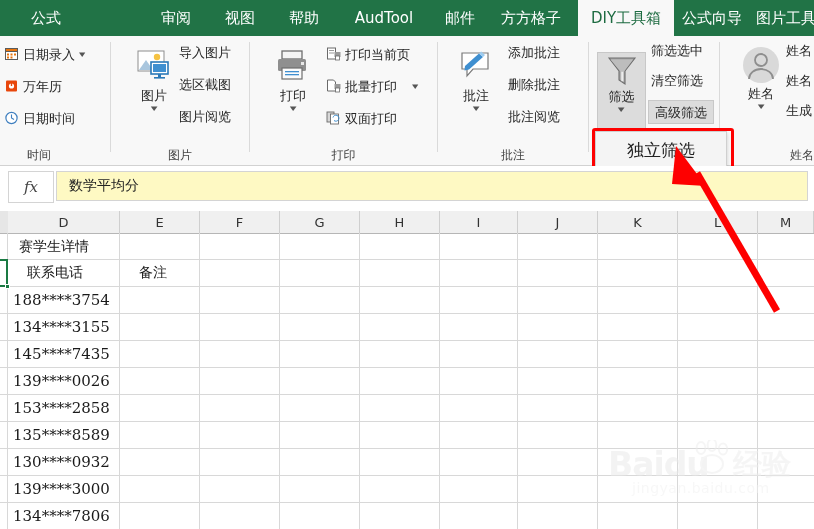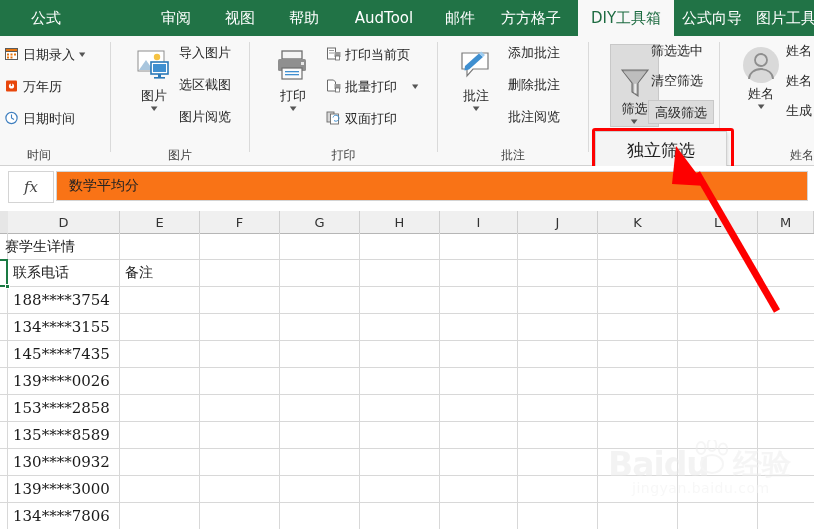--- a/index.html
+++ b/index.html
@@ -83,21 +83,21 @@
   }
   .fx{
     position:absolute;left:8px;top:171px;width:44px;height:30px;
     border:1px solid #d4d4d4;background:#fff;
     display:flex;align-items:center;justify-content:center;
     font-family:"DejaVu Serif","Liberation Serif",serif;
     font-style:italic;font-size:15px;color:#444;
   }
   .finput{
     position:absolute;left:56px;top:171px;width:752px;height:30px;
-    border:1px solid #d4d4d4;background:#f97316;
+    border:1px solid #d4d4d4;background:#fef9c3;
     display:flex;align-items:center;
     padding-left:12px;box-sizing:border-box;
     font-size:14px;color:#222;
   }
 
   
   .gridwrap{position:absolute;left:0;top:211px;width:814px;height:318px;background:#fff;}
   .colhdr{
     position:absolute;top:0;left:0;width:814px;height:22px;
     background:#f0f0f0;border-bottom:1px solid #b6b6b6;
@@ -109,21 +109,21 @@
   .ch{
     position:absolute;top:0;height:22px;
     display:flex;align-items:center;justify-content:center;
     font-size:13px;color:#333;border-right:1px solid #cfcfcf;
     box-sizing:border-box;background:#f0f0f0;
   }
   .vline{position:absolute;top:22px;width:1px;background:#d8d8d8;}
   .hline{position:absolute;left:0;width:814px;height:1px;background:#d8d8d8;}
   .cell{
     position:absolute;display:flex;align-items:center;
-    font-size:14px;color:#1a1a1a;padding-left:5px;box-sizing:border-box;
+    font-size:14px;color:#1a1a1a;padding-left:19px;box-sizing:border-box;
     white-space:nowrap;
   }
   .cell.num{font-family:"DejaVu Serif","Liberation Serif",serif;font-size:15px;padding-left:5px;}
   .selbox{
     position:absolute;border:2px solid #1a7a43;box-sizing:border-box;
   }
   .selhandle{
     position:absolute;width:5px;height:5px;background:#1a7a43;
     border:1px solid #fff;box-sizing:border-box;
   }
@@ -329,21 +329,21 @@
         <span class="ctext">删除批注</span>
       </div>
       <div class="cmd" style="left:70px;top:74px;">
         <span class="ctext">批注阅览</span>
       </div>
       <div class="grp-label">批注</div>
     </div>
     <div class="grp-sep" style="left:588px;"></div>
 
     <div class="grp" style="left:589px;width:130px;">
-      <div class="bigbtn boxed" style="left:8px;top:8px;width:49px;padding-top:22px;height:83px;box-sizing:border-box;margin-left:13px;">
+      <div class="bigbtn boxed" style="left:8px;top:16px;width:49px;padding-top:2px;height:83px;box-sizing:border-box;">
         <span class="bicon" style="width:36px;height:34px;">
           <svg width="36" height="34" viewBox="0 0 36 34">
             <path d="M5 3 H31 L21 16 V29 L15 25 V16 Z" fill="#a6a6a6" stroke="#6d6d6d" stroke-width="1.1"></path>
             <path d="M6.5 4.5 H29 L20 16.5 V27 L16.5 24.5 V16.5 Z" fill="#bdbdbd"></path>
             <path d="M17.3 16.8 H19.2 V26.2 H17.3 Z" fill="#ececec"></path>
           </svg>
         </span>
         <span class="blabel">筛选</span>
         <span class="bcaret">▾</span>
       </div>

